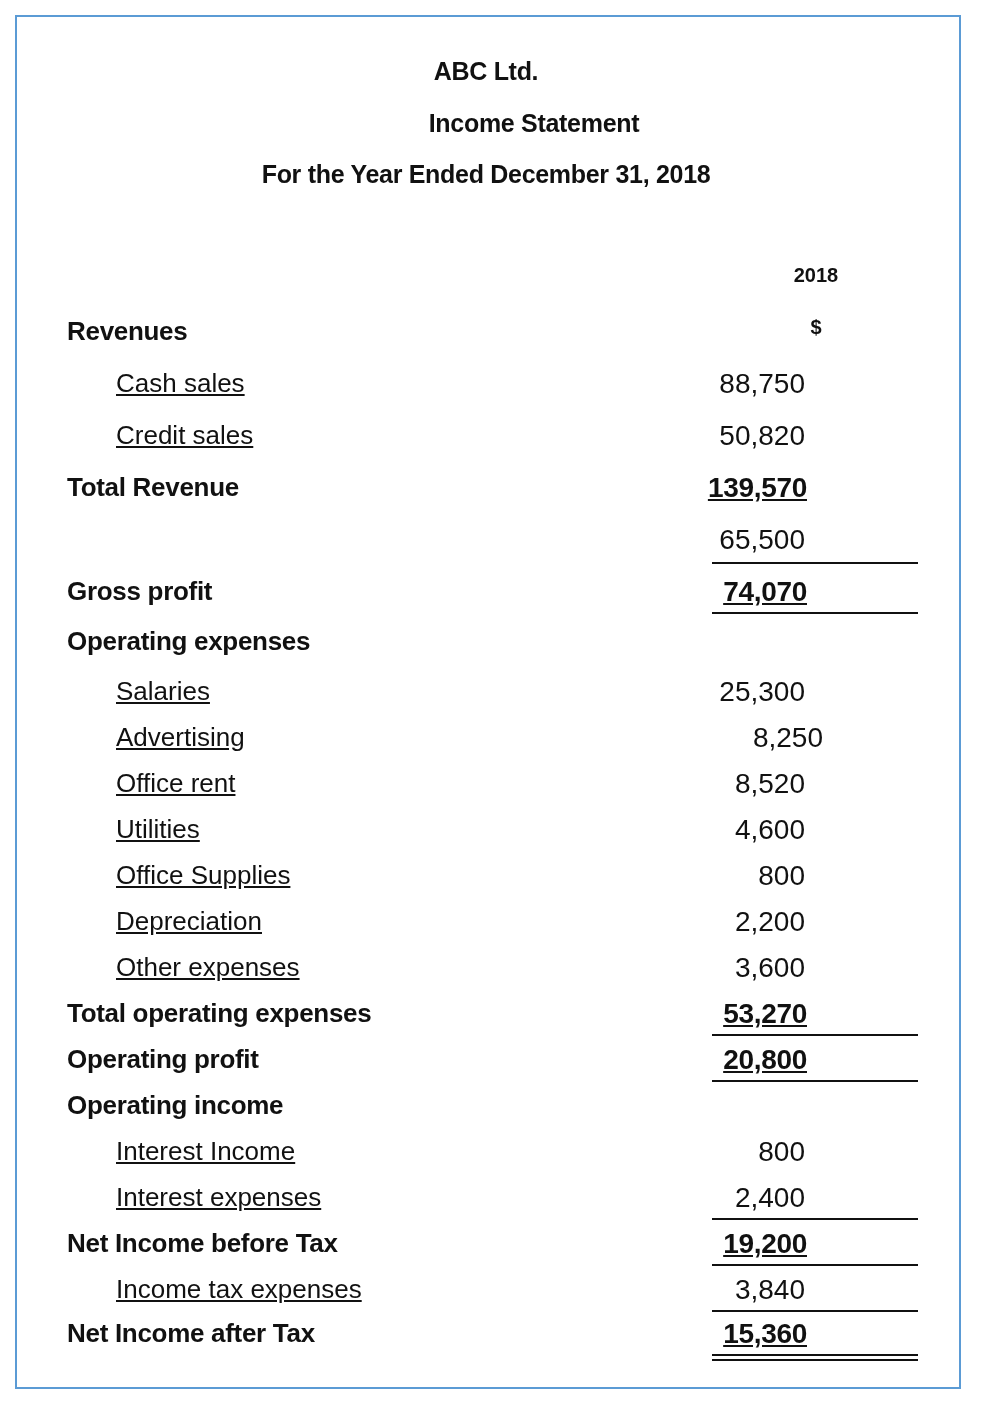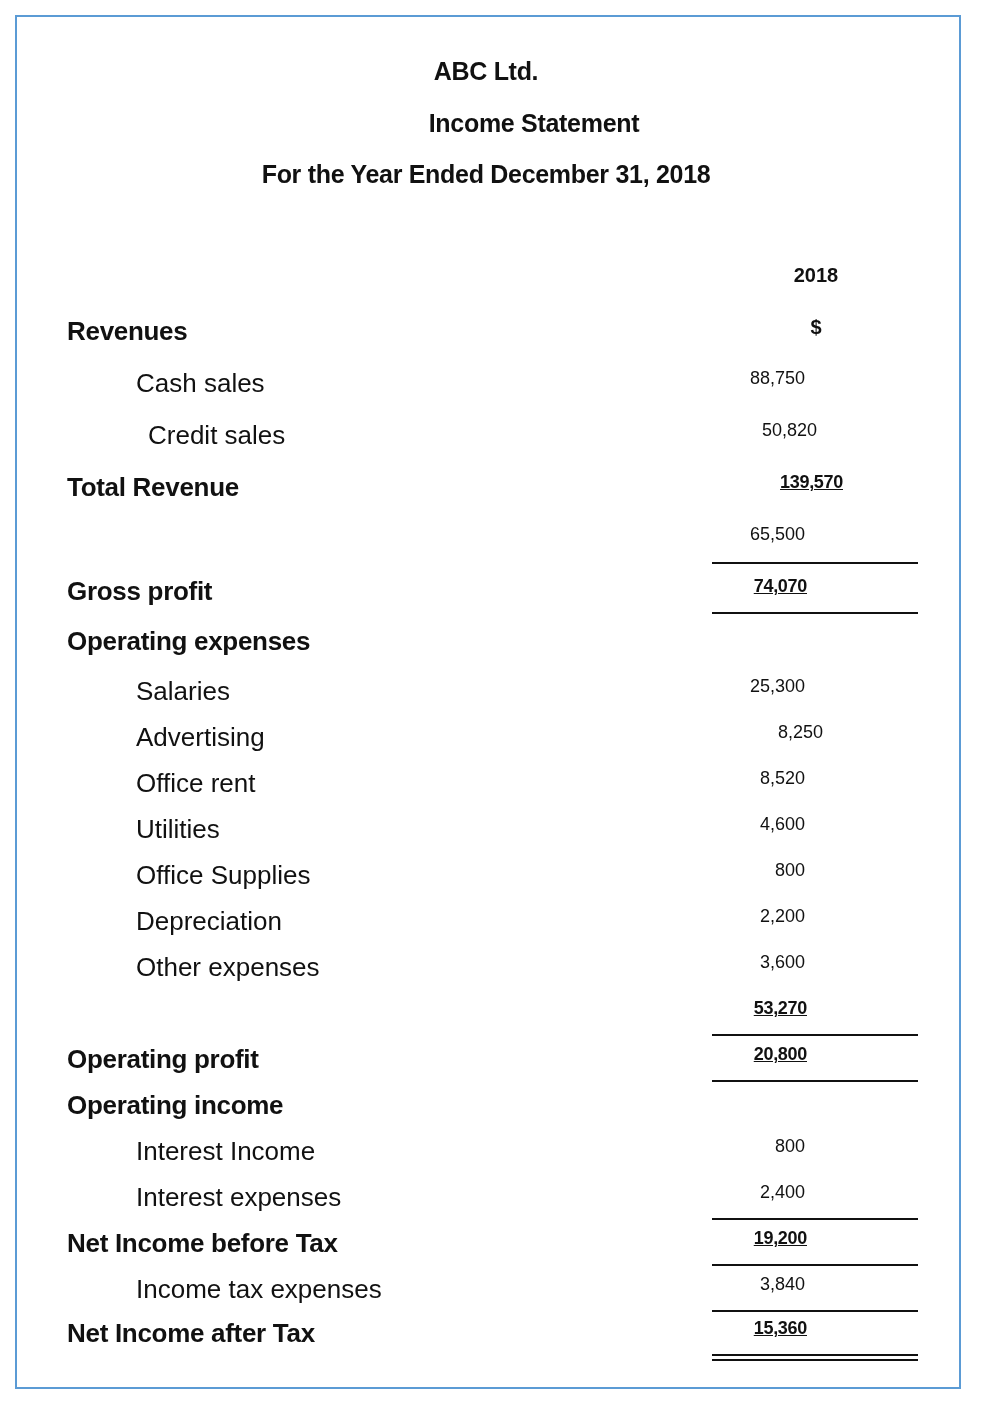--- a/index.html
+++ b/index.html
@@ -39,26 +39,26 @@
       width: 891px;
       height: 40px;
     }
     .label {
       position: absolute;
       font-size: 26px;
       white-space: nowrap;
       top: 0;
     }
     .label.bold { font-weight: bold; left: 67px; letter-spacing: -0.3px; }
-    .label.sub { font-weight: normal; left: 136px; }
+    .label.sub { font-weight: normal; left: 116px; text-decoration: underline; }
     .amount {
       position: absolute;
       right: 86px;
       top: 0;
-      font-size: 18px;
+      font-size: 28px;
       text-align: center;
       white-space: nowrap;
     }
     .amount.bold { font-weight: bold; right: 84px; letter-spacing: -0.3px; text-decoration: underline; }
     .col-head {
       position: absolute;
       font-size: 20px;
       font-weight: bold;
       text-align: center;
       width: 120px;
@@ -91,26 +91,26 @@
 
 <div class="row" style="top:316px;">
   <span class="label bold">Revenues</span>
 </div>
 
 <div class="row" style="top:368px;">
   <span class="label sub">Cash sales</span>
   <span class="amount">88,750</span>
 </div>
 
-<div class="row" style="top:420px;margin-left:12px;">
+<div class="row" style="top:420px;">
   <span class="label sub">Credit sales</span>
   <span class="amount">50,820</span>
 </div>
 
-<div class="row" style="top:472px;padding-left:36px;">
+<div class="row" style="top:472px;">
   <span class="label bold">Total Revenue</span>
   <span class="amount bold">139,570</span>
 </div>
 
 <div class="row" style="top:524px;">
   <span class="amount">65,500</span>
 </div>
 <div class="rule" style="top:562px;"></div>
 
 <div class="row" style="top:576px;">
@@ -152,20 +152,21 @@
   <span class="label sub">Depreciation</span>
   <span class="amount">2,200</span>
 </div>
 
 <div class="row" style="top:952px;">
   <span class="label sub">Other expenses</span>
   <span class="amount">3,600</span>
 </div>
 
 <div class="row" style="top:998px;">
+  <span class="label bold">Total operating expenses</span>
   <span class="amount bold">53,270</span>
 </div>
 <div class="rule" style="top:1034px;"></div>
 
 <div class="row" style="top:1044px;">
   <span class="label bold">Operating profit</span>
   <span class="amount bold">20,800</span>
 </div>
 <div class="rule" style="top:1080px;"></div>
 

